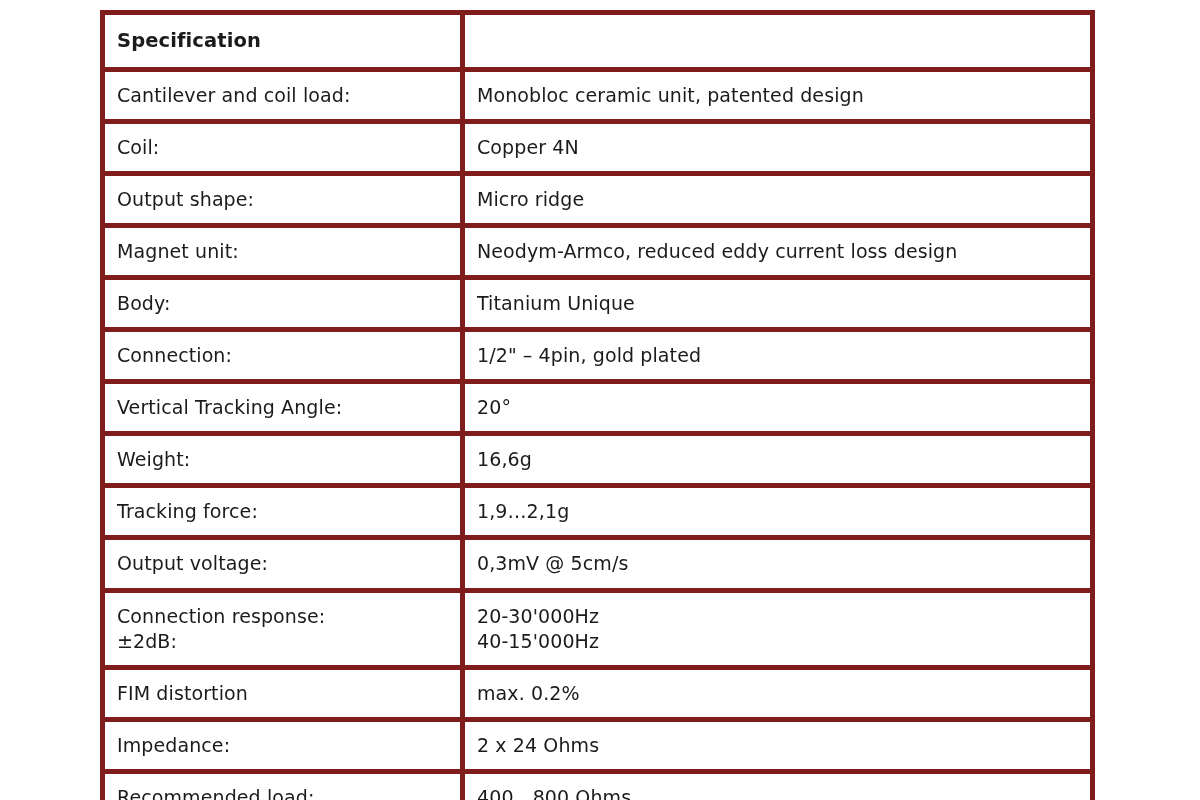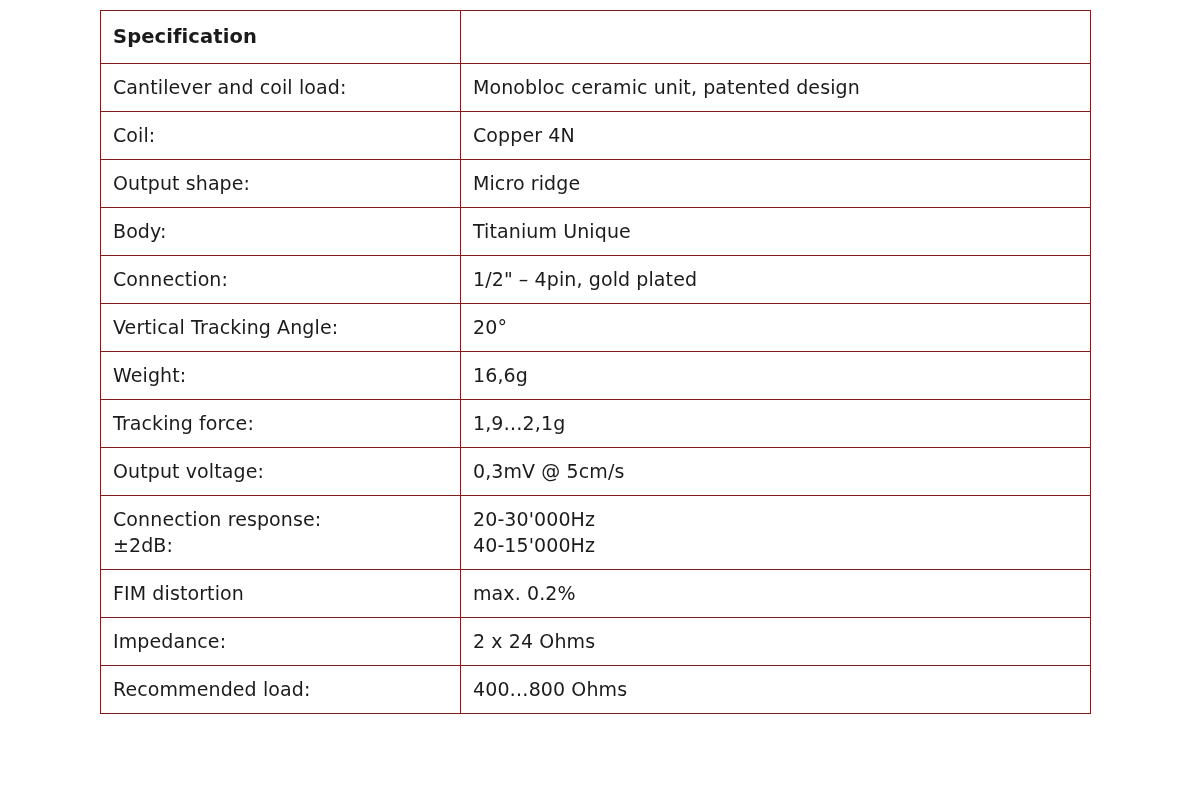--- a/index.html
+++ b/index.html
@@ -15,21 +15,21 @@
     left: 100px;
     top: 10px;
     width: 990px;
   }
   table.spec-table {
     width: 990px;
     border-collapse: collapse;
     table-layout: fixed;
   }
   table.spec-table td {
-    border: 1px solid #7f1d1d;
+    border: 5px solid #7f1d1d;
     padding: 11px 0 11px 12px;
     vertical-align: middle;
     font-size: 19px;
     line-height: 1.32;
     color: #1b1b1b;
     font-weight: 400;
     letter-spacing: 0.1px;
   }
   table.spec-table col.c1 { width: 360px; }
   table.spec-table col.c2 { width: 630px; }
@@ -61,20 +61,24 @@
           <td class="label-cell multiline">Cantilever and coil load:</td>
           <td class="value-cell multiline">Monobloc ceramic unit, patented design</td>
         </tr>
         <tr>
           <td class="label-cell multiline">Coil:</td>
           <td class="value-cell multiline">Copper 4N</td>
         </tr>
         <tr>
           <td class="label-cell multiline">Output shape:</td>
           <td class="value-cell multiline">Micro ridge</td>
+        </tr>
+        <tr>
+          <td class="label-cell multiline">Magnet unit:</td>
+          <td class="value-cell multiline">Neodym-Armco, reduced eddy current loss design</td>
         </tr>
         <tr>
           <td class="label-cell multiline">Body:</td>
           <td class="value-cell multiline">Titanium Unique</td>
         </tr>
         <tr>
           <td class="label-cell multiline">Connection:</td>
           <td class="value-cell multiline">1/2" – 4pin, gold plated</td>
         </tr>
         <tr>

